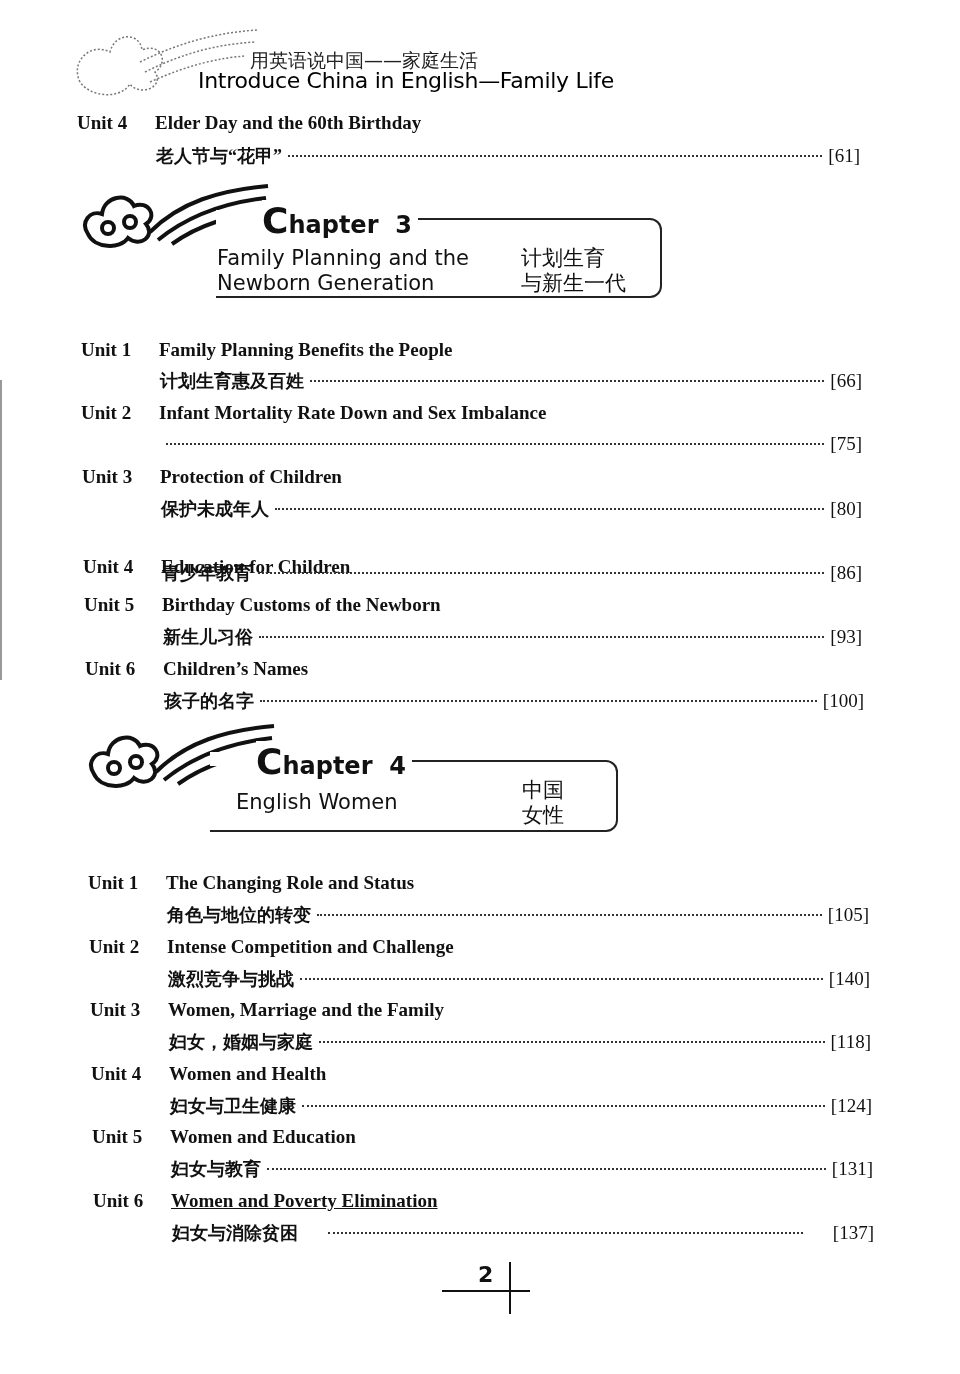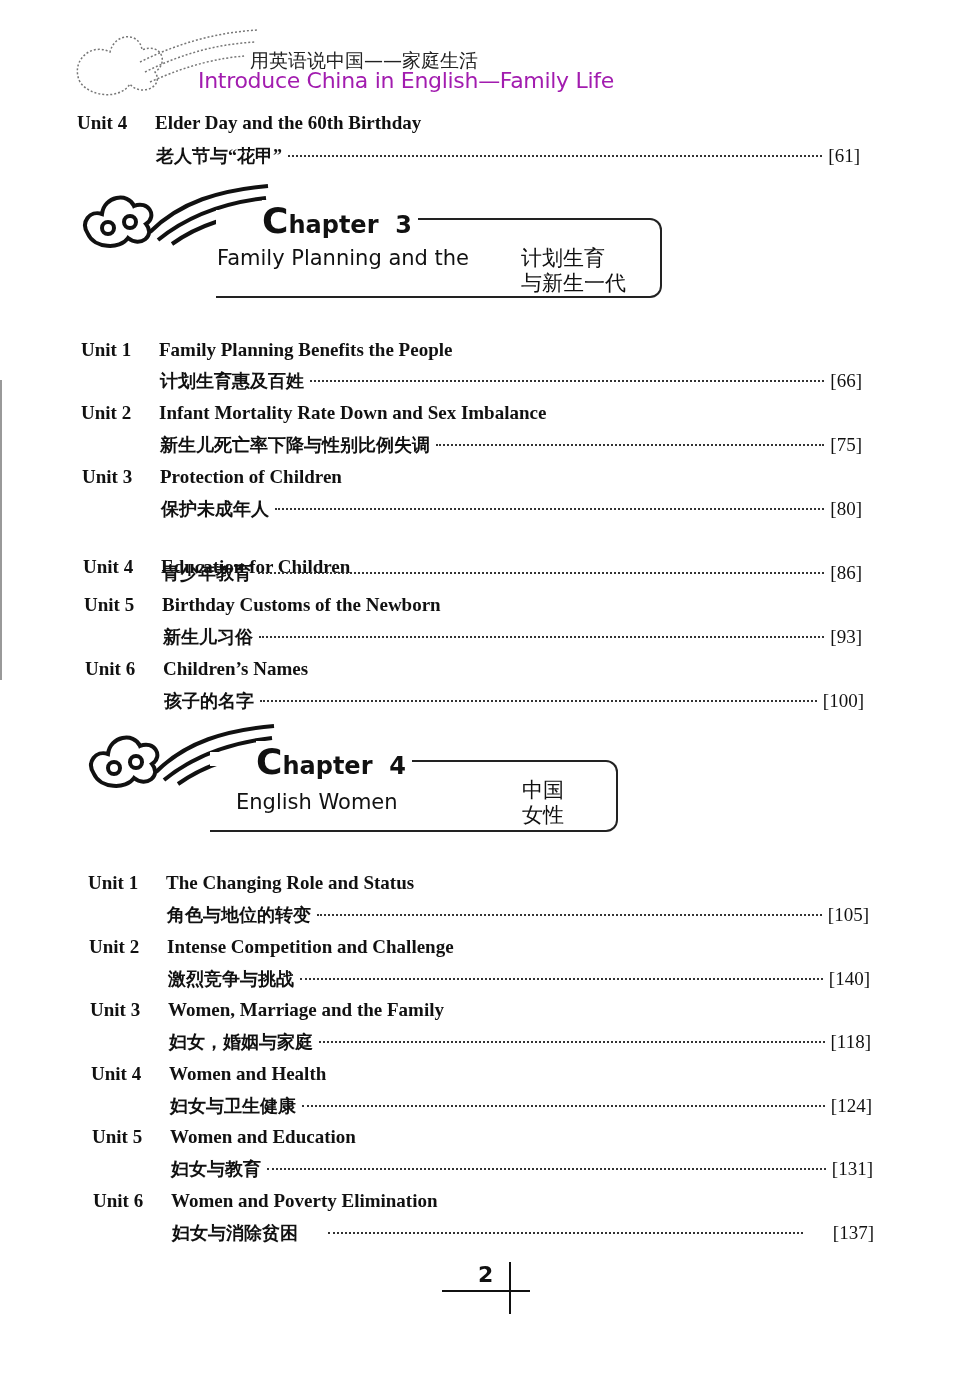--- a/index.html
+++ b/index.html
@@ -1,20 +1,20 @@
 <!DOCTYPE html>
 <html><head>
 <meta charset="utf-8">
 <style>
   html, body { margin:0; padding:0; background:#fff; }
   body { width:960px; height:1374px; position:relative; overflow:hidden; color:#111;
          font-family:"Liberation Serif", serif; }
   .abs { position:absolute; }
   .header-cn { left:250px; top:48px; font-family:"DejaVu Sans", sans-serif; font-size:19px; color:#222; }
-  .header-en { left:198px; top:68px; font-family:"DejaVu Sans", sans-serif; font-size:22px; color:#a21caf; letter-spacing:-0.3px; }
+  .header-en { left:198px; top:68px; font-family:"DejaVu Sans", sans-serif; font-size:22px; color:#000000; letter-spacing:-0.3px; }
   .deco-top { left:70px; top:22px; width:190px; height:80px; }
   .unit-row { position:absolute; font-weight:bold; font-size:19px; white-space:nowrap; }
   .unit-row .u { display:inline-block; width:78px; }
   .cn-row { position:absolute; display:flex; align-items:baseline; font-weight:bold; font-size:18px; }
   .cn-row .t { white-space:nowrap; }
   .cn-row .dots { flex:1; margin:0 6px; border-bottom:2px dotted #333; transform:translateY(-5px); }
   .cn-row .p { font-weight:normal; font-size:19px; white-space:nowrap; }
   .chap-box { position:absolute; border:2px solid #222; border-left:none; border-radius:0 12px 12px 0; }
   .chap-title { position:absolute; font-family:"DejaVu Sans", sans-serif; font-weight:bold; font-size:24px; }
   .chap-title .big { font-size:36px; }
@@ -59,36 +59,36 @@
     <path d="M92 62 C120 42 150 34 184 30"></path>
   </g>
 </svg>
 <div class="chap-box" style="left:216px; top:218px; width:444px; height:76px;"></div>
 <div class="abs" style="left:216px; top:210px; width:46px; height:14px; background:#fff;"></div>
 <div class="chap-title" style="left:262px; top:200px; background:#fff; padding-right:6px;">
   <span class="big">C</span><span>hapter</span>&nbsp;&nbsp;<span>3</span>
 </div>
 <div class="chap-sub" style="left:217px; top:246px;">
   <div>Family Planning and the</div>
+  <div>Newborn Generation</div>
 </div>
 <div class="chap-cn" style="left:521px; top:246px;">
   <div>计划生育</div>
   <div>与新生一代</div>
 </div>
 
 <div class="unit-row" style="left:81px; top:339px;"><span class="u">Unit 1</span><span>Family Planning Benefits the People</span></div>
 <div class="cn-row" style="left:160px; top:369px; width:702px;">
     <span class="t">计划生育惠及百姓</span>
     <span class="dots"></span>
     <span class="p">[66]</span>
   </div>
 
 <div class="unit-row" style="left:81px; top:402px;"><span class="u">Unit 2</span><span>Infant Mortality Rate Down and Sex Imbalance</span></div>
 <div class="cn-row" style="left:160px; top:433px; width:702px;">
-    <span class="t">新生儿死亡率下降与性别比例失调</span>
     <span class="dots"></span>
     <span class="p">[75]</span>
   </div>
 
 <div class="unit-row" style="left:82px; top:466px;"><span class="u">Unit 3</span><span>Protection of Children</span></div>
 <div class="cn-row" style="left:161px; top:497px; width:701px;">
     <span class="t">保护未成年人</span>
     <span class="dots"></span>
     <span class="p">[80]</span>
   </div>
@@ -163,21 +163,21 @@
     <span class="p">[124]</span>
   </div>
 
 <div class="unit-row" style="left:92px; top:1126px;"><span class="u">Unit 5</span><span>Women and Education</span></div>
 <div class="cn-row" style="left:171px; top:1157px; width:702px;">
     <span class="t">妇女与教育</span>
     <span class="dots"></span>
     <span class="p">[131]</span>
   </div>
 
-<div class="unit-row" style="left:93px; top:1190px;"><span class="u">Unit 6</span><span>Women and Poverty Elimination</span></div>
+<div class="unit-row" style="left:93px; top:1190px;text-decoration:underline;"><span class="u">Unit 6</span><span>Women and Poverty Elimination</span></div>
 <div class="cn-row" style="left:172px; top:1221px; width:702px;gap:24px;">
     <span class="t">妇女与消除贫困</span>
     <span class="dots"></span>
     <span class="p">[137]</span>
   </div>
 
 <div class="abs pageno">2</div>
 <div class="abs pn-h"></div>
 <div class="abs pn-v"></div>
 <div class="abs left-rule"></div>

